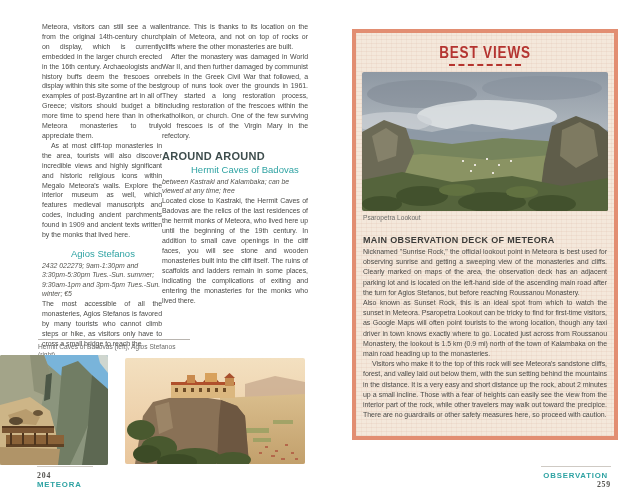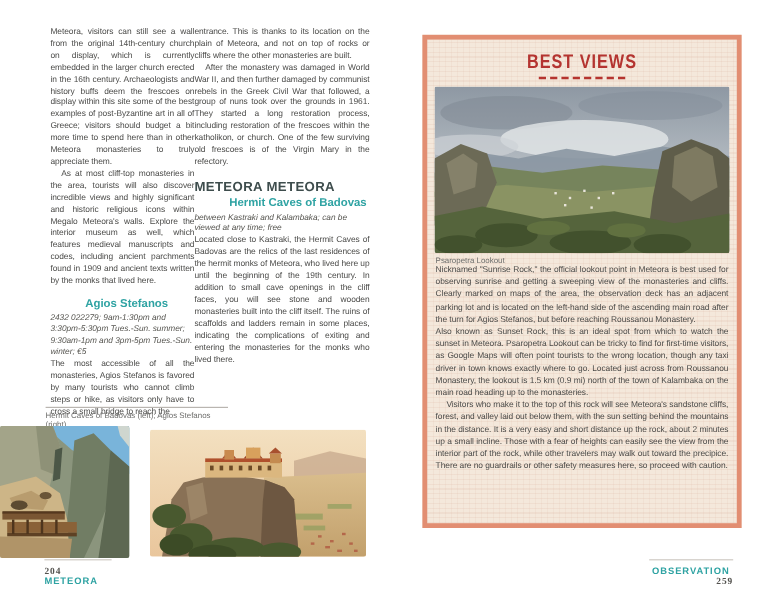--- a/index.html
+++ b/index.html
@@ -5,21 +5,21 @@
   html,body{margin:0;padding:0;background:#ffffff;}
   .spread{position:relative;width:640px;height:498px;background:#ffffff;overflow:hidden;
           font-family:"Liberation Sans",sans-serif;}
   
   .col{position:absolute;top:22px;}
   .col1{left:42px;width:120px;}
   .col2{left:162px;width:146px;}
   p.body{margin:0;font-size:7px;line-height:9.9px;text-align:justify;color:#4b4b49;letter-spacing:-0.05px;}
   p.indent{text-indent:9px;}
   p.details{margin:0 0 1px 0;font-size:6.9px;line-height:9.3px;font-style:italic;color:#55544f;}
-  h3.teal-heading{margin:8px 0 2px 0;font-size:9.5px;line-height:11px;color:#2fa3a3;font-weight:bold;padding-left:29px;}
+  h3.teal-heading{margin:8px 0 2px 0;font-size:9.5px;line-height:11px;color:#2fa3a3;font-weight:normal;padding-left:29px;}
   h2.section-heading{margin:9px 0 0 0;font-size:11px;line-height:12px;color:#3e4d4d;font-weight:bold;letter-spacing:.3px;}
   .caption-block{position:absolute;left:38px;top:339px;width:152px;}
   .caption-rule{height:1px;background:#b9b5b0;margin-bottom:3px;}
   .caption{font-size:6.6px;line-height:8px;color:#6c6c6a;}
   .photo{position:absolute;border-radius:2px;overflow:hidden;}
   .photo svg{display:block;}
   
   .footer{position:absolute;top:466px;font-size:7.8px;font-weight:bold;letter-spacing:.8px;}
   .footer .rule{height:1px;background:#cfcac4;margin-bottom:4px;}
   .footer .label{color:#2fa3a3;}
@@ -52,21 +52,21 @@
     <p class="body">Meteora, visitors can still see a wall from the original 14th-century church on display, which is currently embedded in the larger church erected in the 16th century. Archaeologists and history buffs deem the frescoes on display within this site some of the best examples of post-Byzantine art in all of Greece; visitors should budget a bit more time to spend here than in other Meteora monasteries to truly appreciate them.</p>
     <p class="body indent">As at most cliff-top monasteries in the area, tourists will also discover incredible views and highly significant and historic religious icons within Megalo Meteora's walls. Explore the interior museum as well, which features medieval manuscripts and codes, including ancient parchments found in 1909 and ancient texts written by the monks that lived here.</p>
     <h3 class="teal-heading">Agios Stefanos</h3>
     <p class="details">2432 022279; 9am-1:30pm and 3:30pm-5:30pm Tues.-Sun. summer; 9:30am-1pm and 3pm-5pm Tues.-Sun. winter; €5</p>
     <p class="body">The most accessible of all the monasteries, Agios Stefanos is favored by many tourists who cannot climb steps or hike, as visitors only have to cross a small bridge to reach the</p>
   </div>
 
   <div class="col col2">
     <p class="body">entrance. This is thanks to its location on the plain of Meteora, and not on top of rocks or cliffs where the other monasteries are built.</p>
     <p class="body indent">After the monastery was damaged in World War II, and then further damaged by communist rebels in the Greek Civil War that followed, a group of nuns took over the grounds in 1961. They started a long restoration process, including restoration of the frescoes within the katholikon, or church. One of the few surviving old frescoes is of the Virgin Mary in the refectory.</p>
-    <h2 class="section-heading">METEORA METEORA</h2>
+    <h2 class="section-heading">AROUND AROUND</h2>
     <h3 class="teal-heading" style="margin-top:2px;">Hermit Caves of Badovas</h3>
     <p class="details">between Kastraki and Kalambaka; can be viewed at any time; free</p>
     <p class="body">Located close to Kastraki, the Hermit Caves of Badovas are the relics of the last residences of the hermit monks of Meteora, who lived here up until the beginning of the 19th century. In addition to small cave openings in the cliff faces, you will see stone and wooden monasteries built into the cliff itself. The ruins of scaffolds and ladders remain in some places, indicating the complications of exiting and entering the monasteries for the monks who lived there.</p>
   </div>
 
   <div class="caption-block">
     <div class="caption-rule"></div>
     <div class="caption">Hermit Caves of Badovas (left); Agios Stefanos (right)</div>
   </div>
 
@@ -207,20 +207,21 @@
             <ellipse cx="190" cy="132" rx="24" ry="9"></ellipse>
           </g>
         <g fill="#617140">
             <ellipse cx="95" cy="118" rx="18" ry="6"></ellipse>
             <ellipse cx="160" cy="120" rx="16" ry="6"></ellipse>
           </g>
       </svg>
     </div>
     <div class="box-caption">Psaropetra Lookout</div>
 
+    <div class="box-h">MAIN OBSERVATION DECK OF METEORA</div>
     <p class="box-body">Nicknamed "Sunrise Rock," the official lookout point in Meteora is best used for observing sunrise and getting a sweeping view of the monasteries and cliffs. Clearly marked on maps of the area, the observation deck has an adjacent parking lot and is located on the left-hand side of the ascending main road after the turn for Agios Stefanos, but before reaching Roussanou Monastery.</p>
 
     <p class="box-body">Also known as Sunset Rock, this is an ideal spot from which to watch the sunset in Meteora. Psaropetra Lookout can be tricky to find for first-time visitors, as Google Maps will often point tourists to the wrong location, though any taxi driver in town knows exactly where to go. Located just across from Roussanou Monastery, the lookout is 1.5 km (0.9 mi) north of the town of Kalambaka on the main road heading up to the monasteries.</p>
     <p class="box-body indent">Visitors who make it to the top of this rock will see Meteora's sandstone cliffs, forest, and valley laid out below them, with the sun setting behind the mountains in the distance. It is a very easy and short distance up the rock, about 2 minutes up a small incline. Those with a fear of heights can easily see the view from the interior part of the rock, while other travelers may walk out toward the precipice. There are no guardrails or other safety measures here, so proceed with caution.</p>
   </div>
 
   <div class="footer footer-right">
     <div class="rule"></div>
     <span class="label">OBSERVATION</span>&nbsp;
     <span class="pagenum">259</span>

